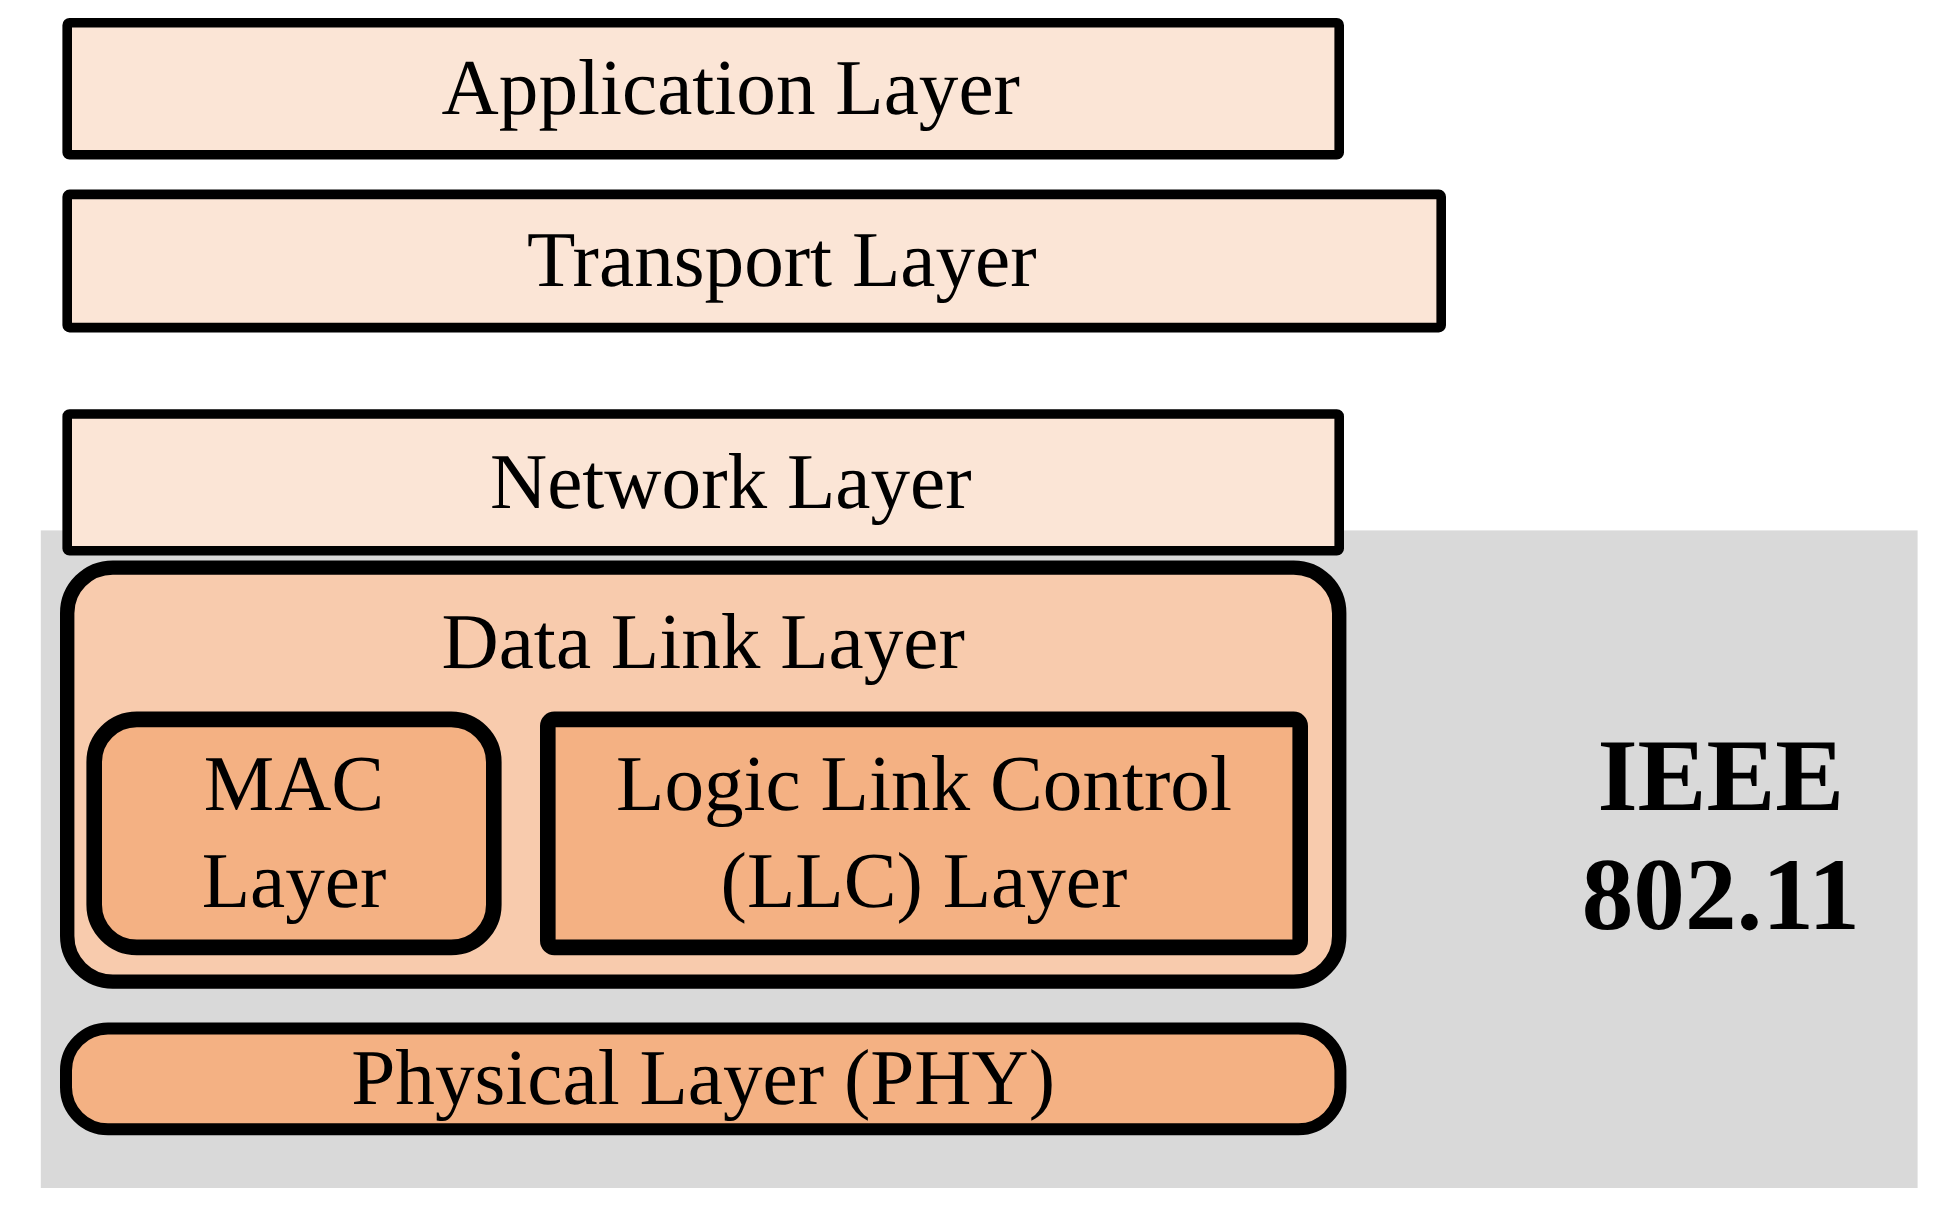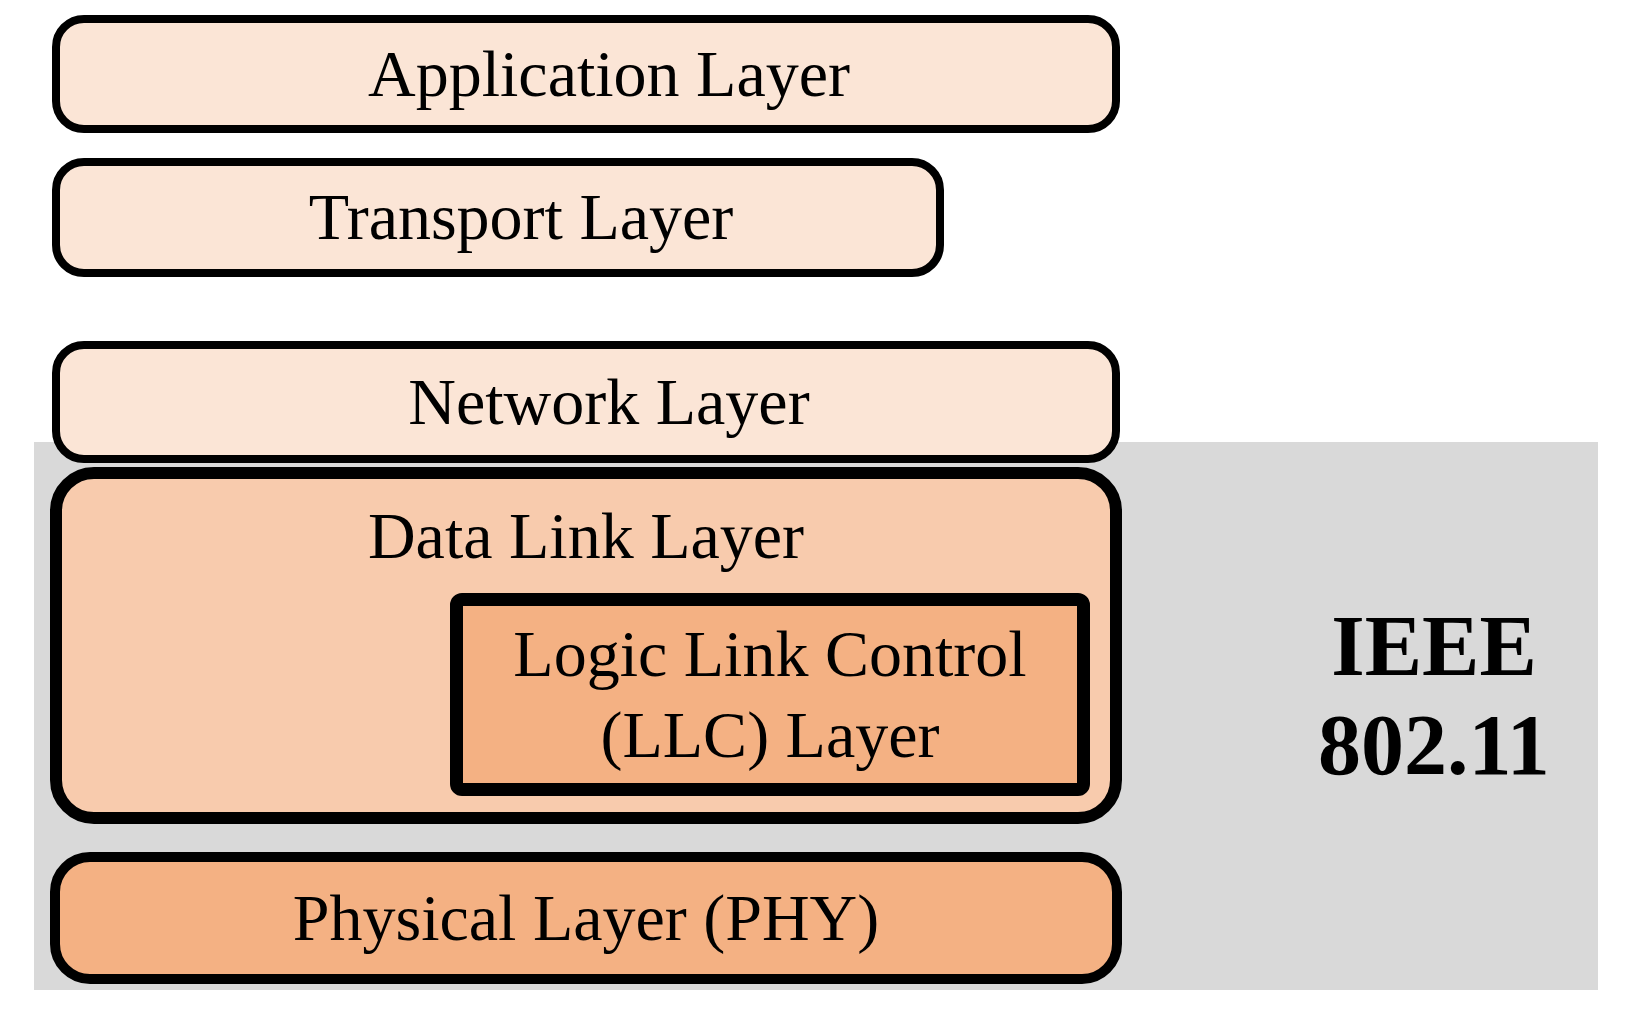--- a/index.html
+++ b/index.html
@@ -38,35 +38,35 @@
     justify-content: center;
     text-align: center;
   }
   .box-label {
     font-size: 66px;
     line-height: 1.22;
     white-space: pre-line;
   }
   .light {
     background: var(--layer-light, #FBE5D6);
-    border-radius: 32px;
+    border-radius: 6px;
     padding-left: 46px;
   }
   .medium {
     background: var(--layer-medium, #F8CBAD);
     border-radius: 44px;
     border-width: 12px;
   }
   .dark {
     background: var(--layer-dark, #F4B183);
     border-radius: 40px;
     border-width: 10px;
   }
   .app-box       { left: 52px; top: 15px;  width: 1068px; height: 118px; }
-  .transport-box { left: 52px; top: 158px; width: 892px; height: 119px; }
+  .transport-box { left: 52px; top: 158px; width: 1153px; height: 119px; }
   .network-box   { left: 52px; top: 301px; width: 1068px; height: 122px; margin-top: 40px; }
   .datalink-box {
     left: 50px; top: 467px;
     width: 1072px; height: 357px;
     display: block;
     position: absolute;
   }
   .datalink-title {
     position: absolute;
     left: 0; right: 0; top: 0;
@@ -83,21 +83,21 @@
     border-radius: 42px;
   }
   .llc-box {
     left: 388px; top: 114px;
     width: 640px; height: 203px;
     border-width: 13px;
     border-radius: 12px;
   }
   .physical-box {
     left: 50px; top: 852px;
-    width: 1072px; height: 132px;
+    width: 1072px; height: 94px;
   }
   .standard-label {
     position: absolute;
     left: 1150px;
     top: 593px;
     width: 568px;
     height: 206px;
     display: flex;
     align-items: center;
     justify-content: center;
@@ -124,20 +124,24 @@
   </div>
 
   <div class="box light network-box">
     <span class="box-label">Network Layer</span>
   </div>
 
   <div class="box medium datalink-box">
     <div class="datalink-title">
       <span class="box-label">Data Link Layer</span>
     </div>
+    <div class="box dark mac-box">
+      <span class="box-label">MAC
+Layer</span>
+    </div>
     <div class="box dark llc-box">
       <span class="box-label">Logic Link Control
 (LLC) Layer</span>
     </div>
   </div>
 
   <div class="box dark physical-box">
     <span class="box-label">Physical Layer (PHY)</span>
   </div>
 

